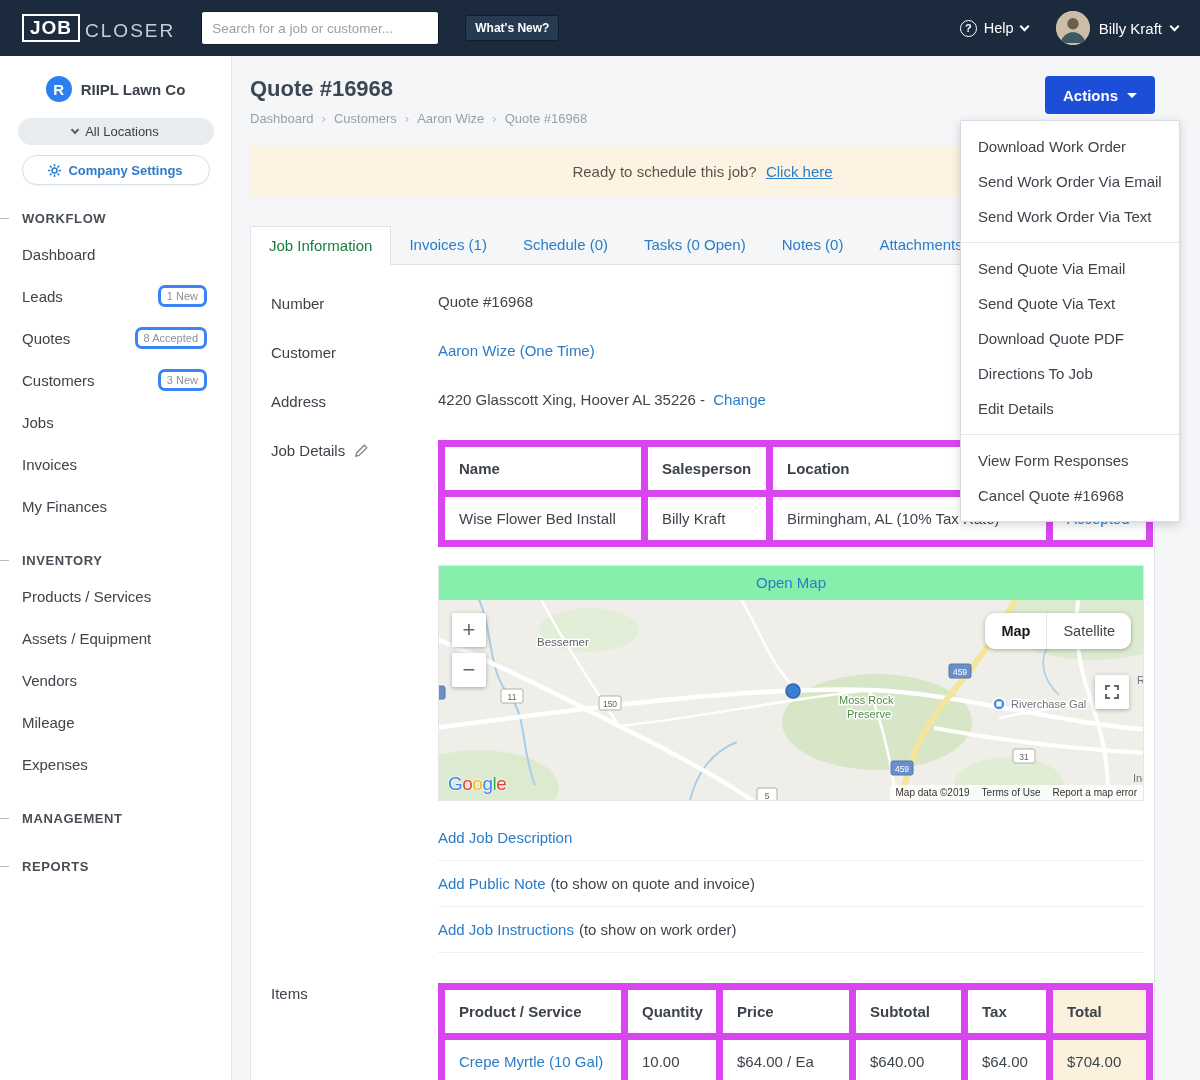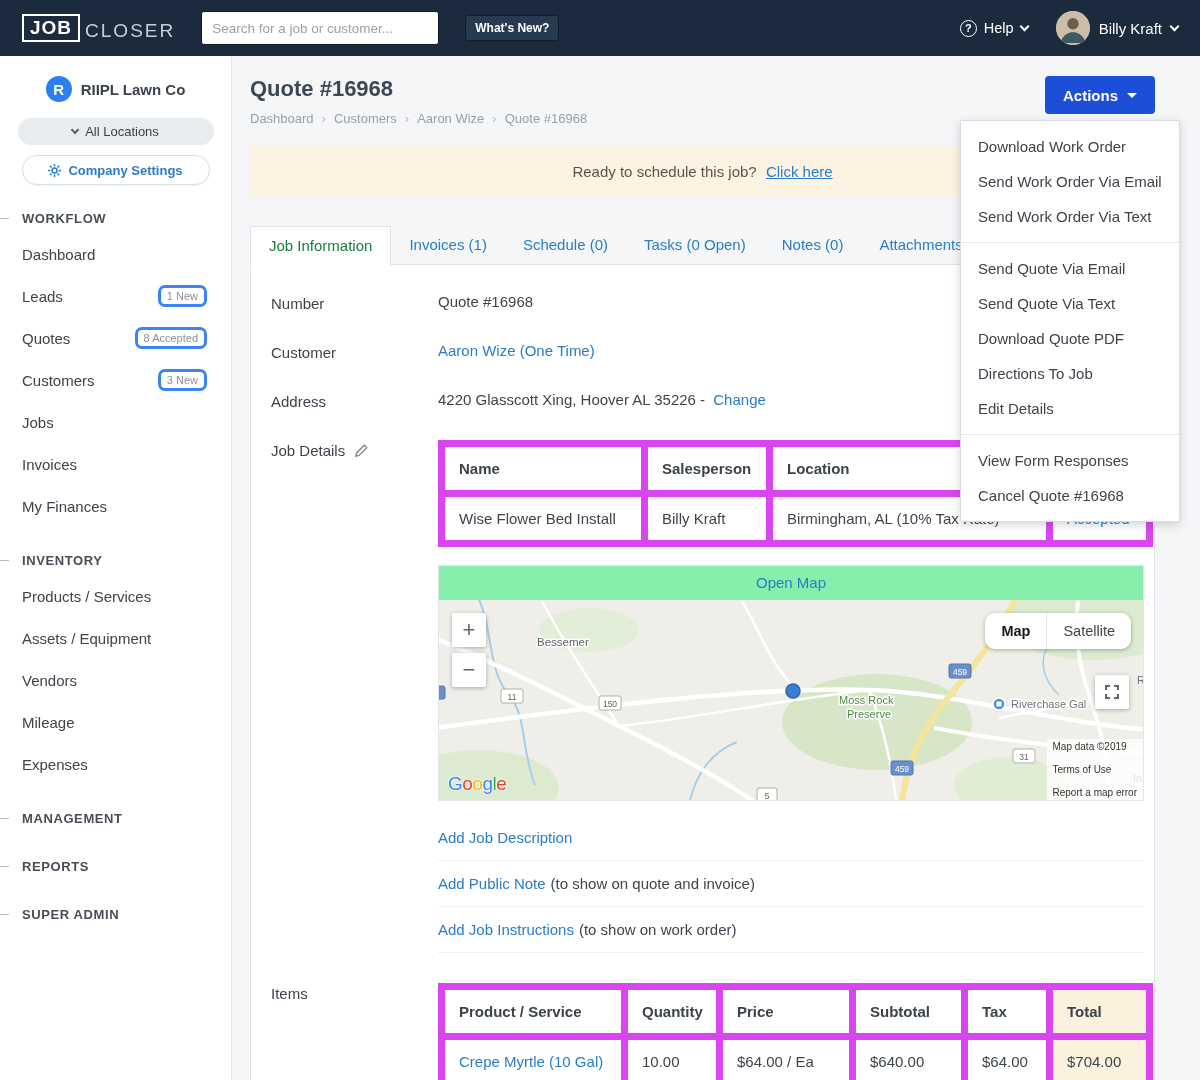--- a/index.html
+++ b/index.html
@@ -80,21 +80,21 @@
   .map-area svg.mapsvg { position:absolute; inset:0; }
   .zoomctl { position:absolute; left:13px; top:13px; display:flex; flex-direction:column; gap:6px; }
   .zoomctl button { width:34px; height:34px; background:#fff; border:none; border-radius:2px; box-shadow:0 1px 4px rgba(0,0,0,.3); font-size:22px; color:#666; cursor:pointer; line-height:1; font-family:"Liberation Sans",sans-serif; }
   .maptype { position:absolute; top:13px; right:12px; display:flex; border-radius:10px; overflow:hidden; box-shadow:0 1px 4px rgba(0,0,0,.3); }
   .maptype button { height:36px; padding:0 16px; background:#fff; border:none; font-size:14.5px; color:#444; cursor:pointer; font-family:"Liberation Sans",sans-serif; }
   .maptype button.active { font-weight:700; color:#1a1a1a; }
   .maptype button + button { border-left:1px solid #e6e6e6; }
   .fs-btn { position:absolute; top:75px; right:14px; width:34px; height:34px; background:#fff; border:none; border-radius:2px; box-shadow:0 1px 4px rgba(0,0,0,.3); cursor:pointer; display:flex; align-items:center; justify-content:center; }
   .glogo { position:absolute; left:9px; bottom:5px; font-size:19px; font-weight:500; letter-spacing:-.5px; text-shadow:0 0 2px #fff, 0 0 2px #fff; }
   .g0,.g3 { color:#4285F4; } .g1,.g5 { color:#EA4335; } .g2 { color:#FBBC05; } .g4 { color:#34A853; }
-  .attrib { position:absolute; right:0; bottom:0; background:rgba(255,255,255,.8); font-size:10px; color:#333; padding:2px 6px; display:flex; gap:12px;flex-direction:column; }
+  .attrib { position:absolute; right:0; bottom:0; background:rgba(255,255,255,.8); font-size:10px; color:#333; padding:2px 6px; display:flex; gap:12px; }
   .attrib a { color:#333; text-decoration:none; cursor:pointer; }
 
   .addlinks { margin-top:14px; }
   .addrow { height:46px; line-height:46px; border-bottom:1px solid #edeff2; font-size:15px; }
   .addrow .suffix { color:#3e454d; margin-left:5px; }
 
   .items-row { margin-top:30px; margin-bottom:0; }
 </style>
 </head>
 <body>
@@ -198,24 +198,20 @@
             <span>Expenses</span>
           </a>
 
         <div class="section-header">
             <span class="dash"></span>
             <span>MANAGEMENT</span>
           </div>
         <div class="section-header">
             <span class="dash"></span>
             <span>REPORTS</span>
-          </div>
-        <div class="section-header">
-            <span class="dash"></span>
-            <span>SUPER ADMIN</span>
           </div>
       </nav>
     </aside>
 
     <main class="main">
 
       <div class="page-header">
         <div>
           <h1 class="page-title">Quote #16968</h1>
           <div class="breadcrumb">

